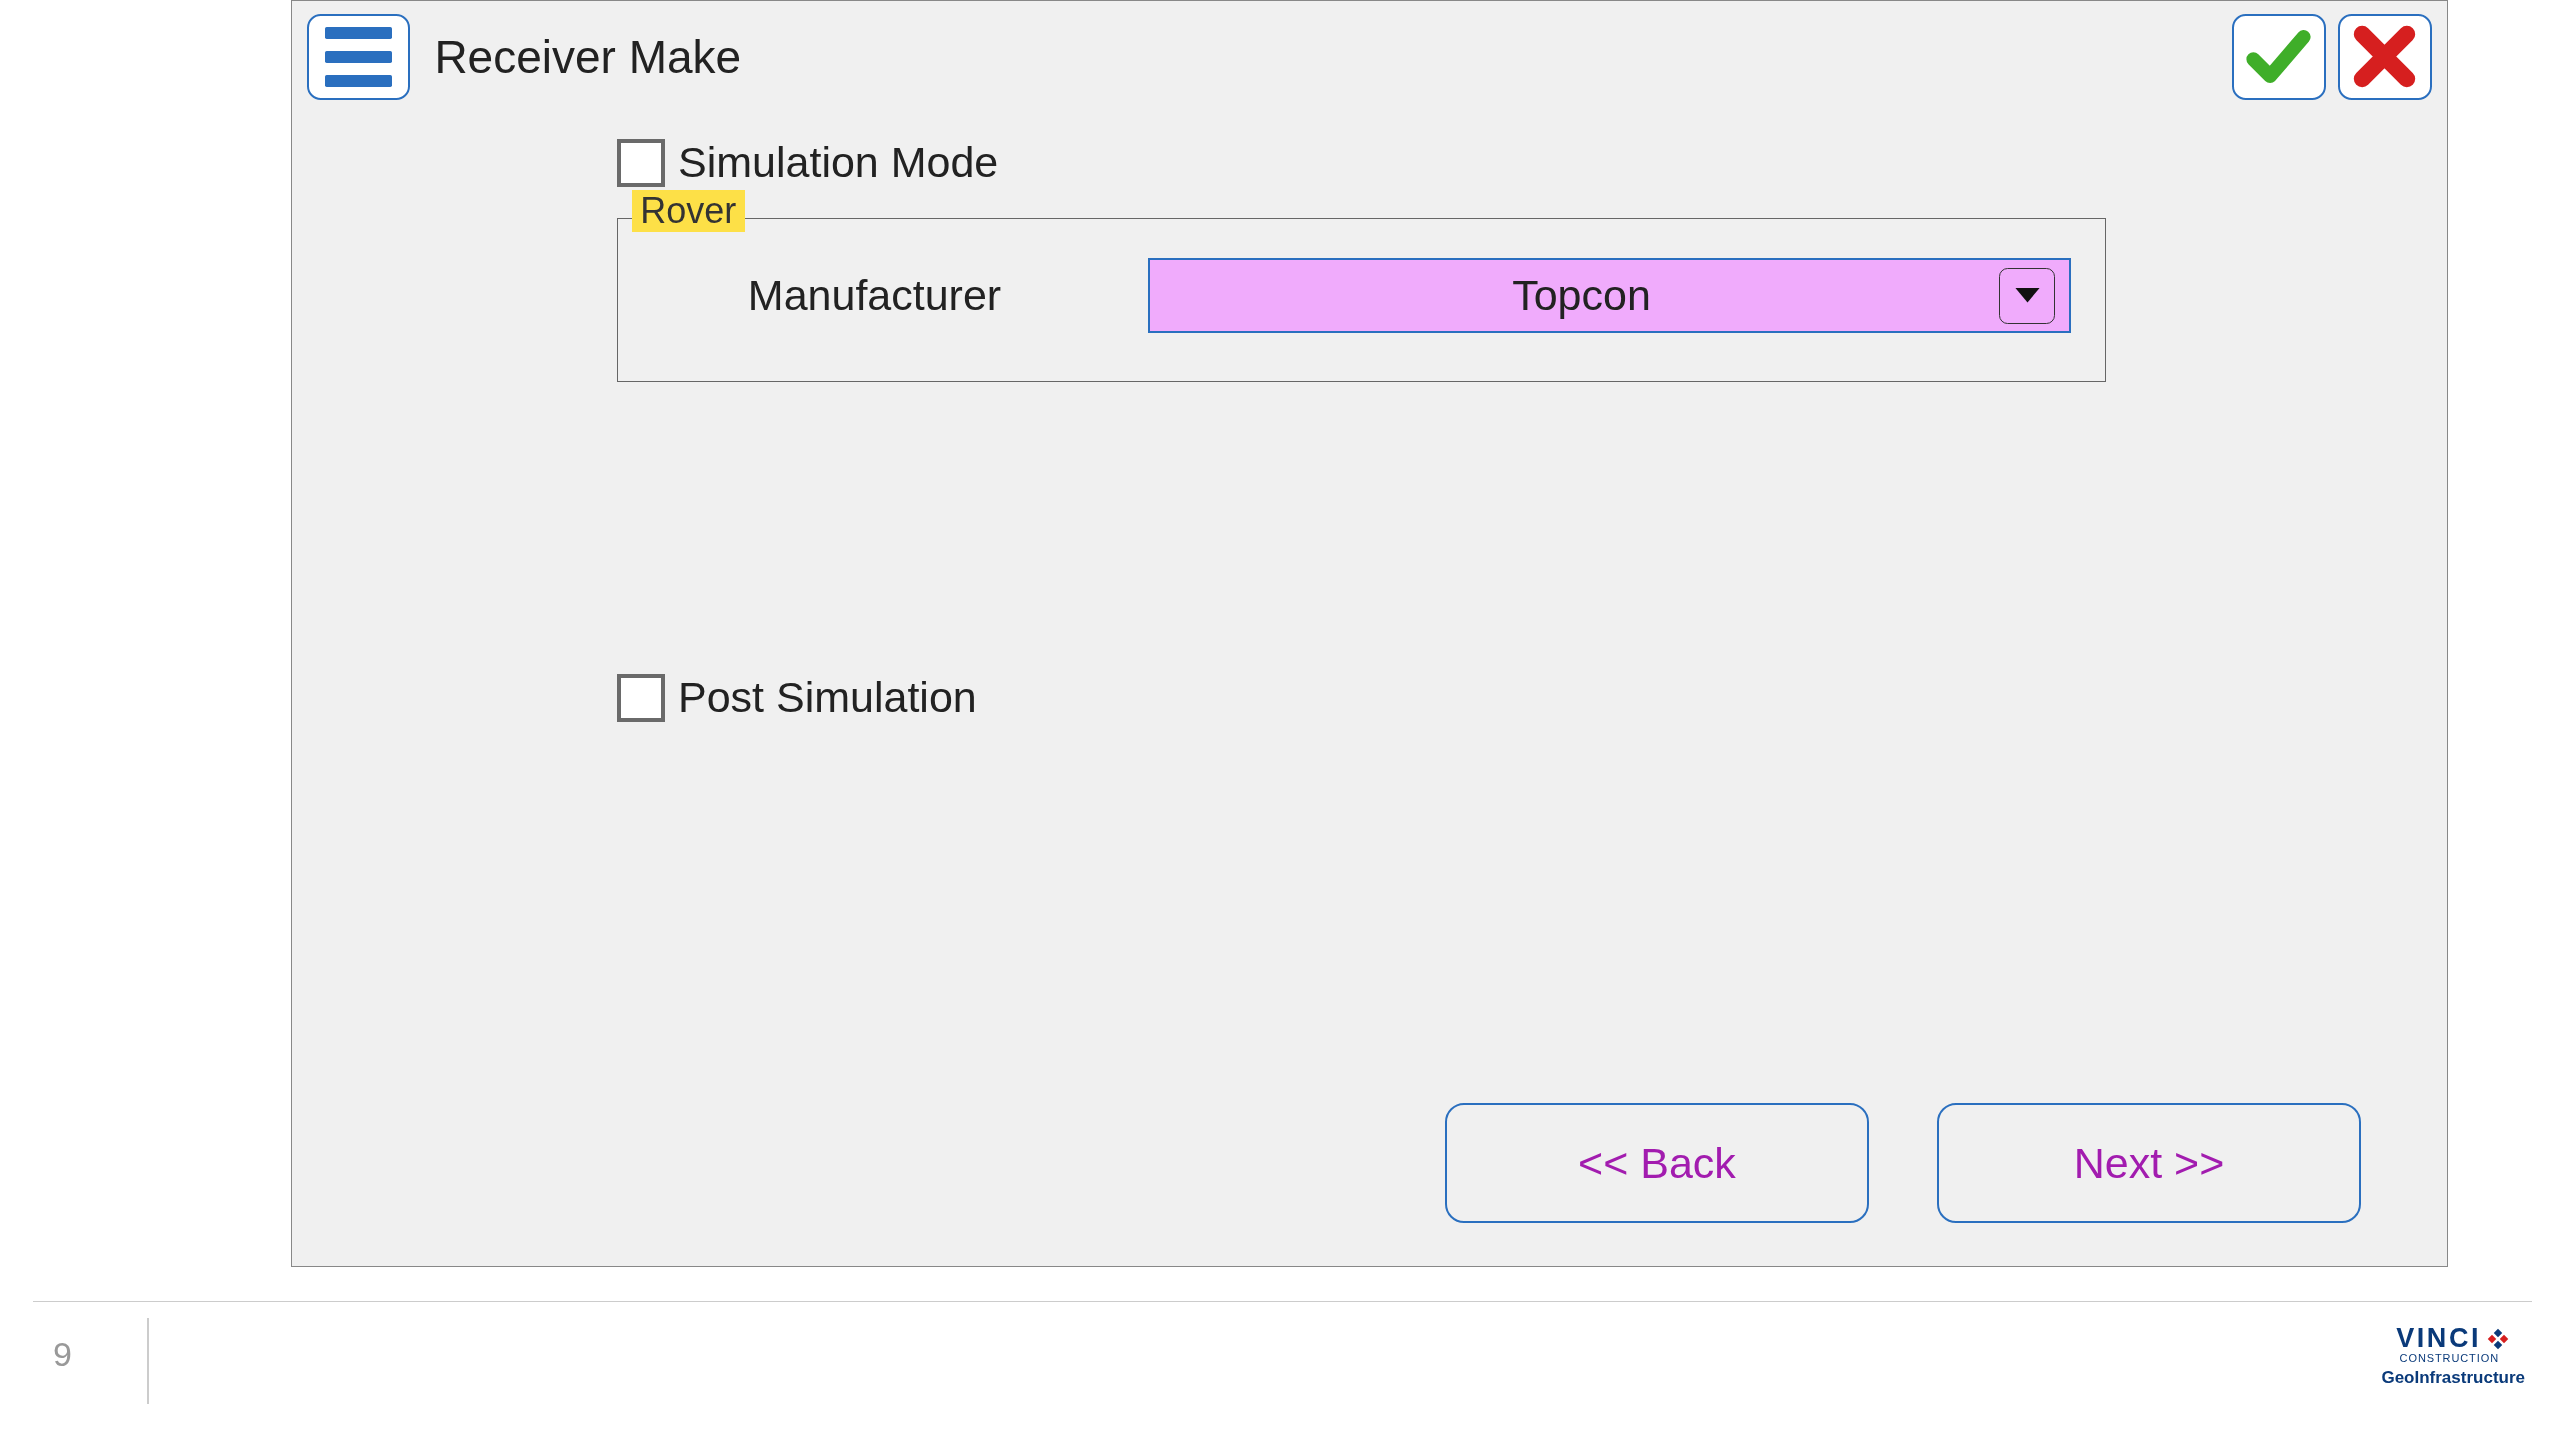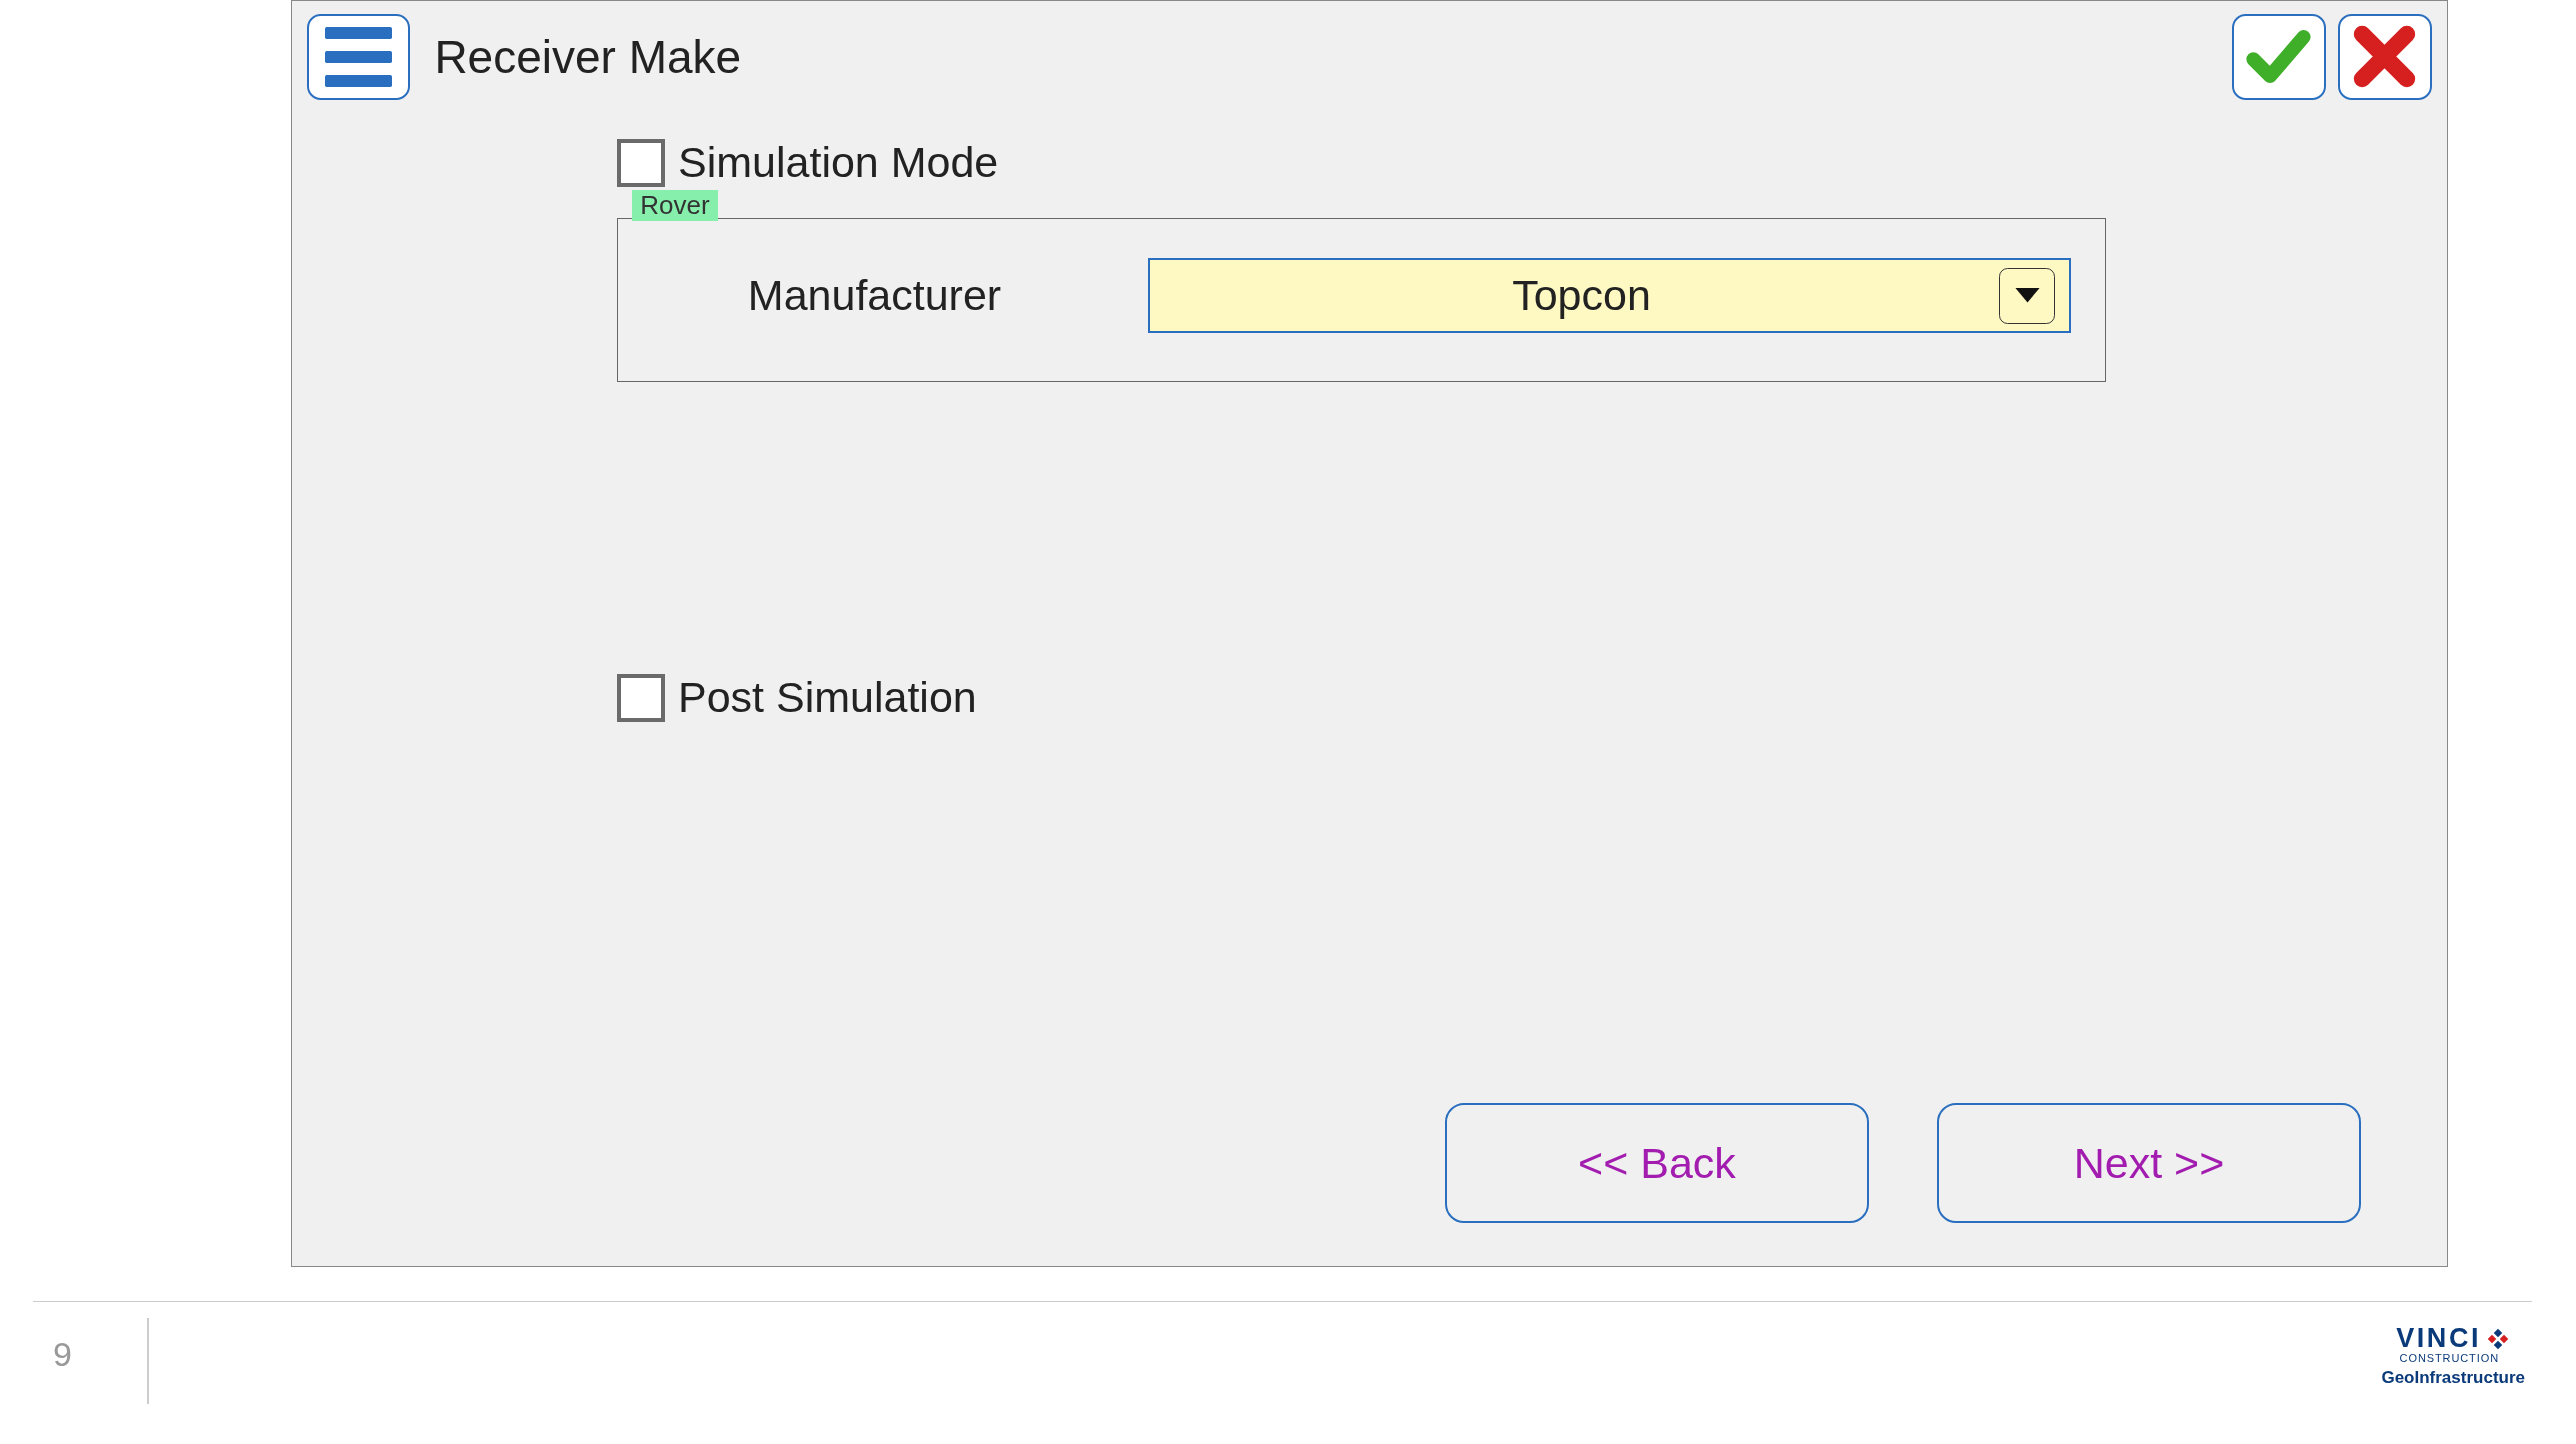--- a/index.html
+++ b/index.html
@@ -104,40 +104,40 @@
       border: 1.7px solid #666;
       position: relative;
       margin-top: 31px;
       width: 1489px;
       padding: 39px 34px 48px 34px;
     }
     .fieldset .legend {
       position: absolute;
       top: -29px;
       left: 13.7px;
-      background: #86efac;
+      background: #fde047;
       padding: 0 8.6px;
-      font-size: 26px;
+      font-size: 36px;
       color: #333;
     }
     .form-row {
       display: flex;
       align-items: center;
       gap: 51px;
     }
     .form-label {
       font-size: 43px;
       color: #222;
       width: 445px;
     }
     .dropdown {
       flex: 1;
       height: 75px;
       border: 2.6px solid #2a6fbf;
-      background: #fef9c3;
+      background: #f0abfc;
       display: flex;
       align-items: center;
       padding: 0 13.7px;
       cursor: pointer;
       position: relative;
     }
     .dropdown-value {
       font-size: 43px;
       color: #222;
       flex: 1;

